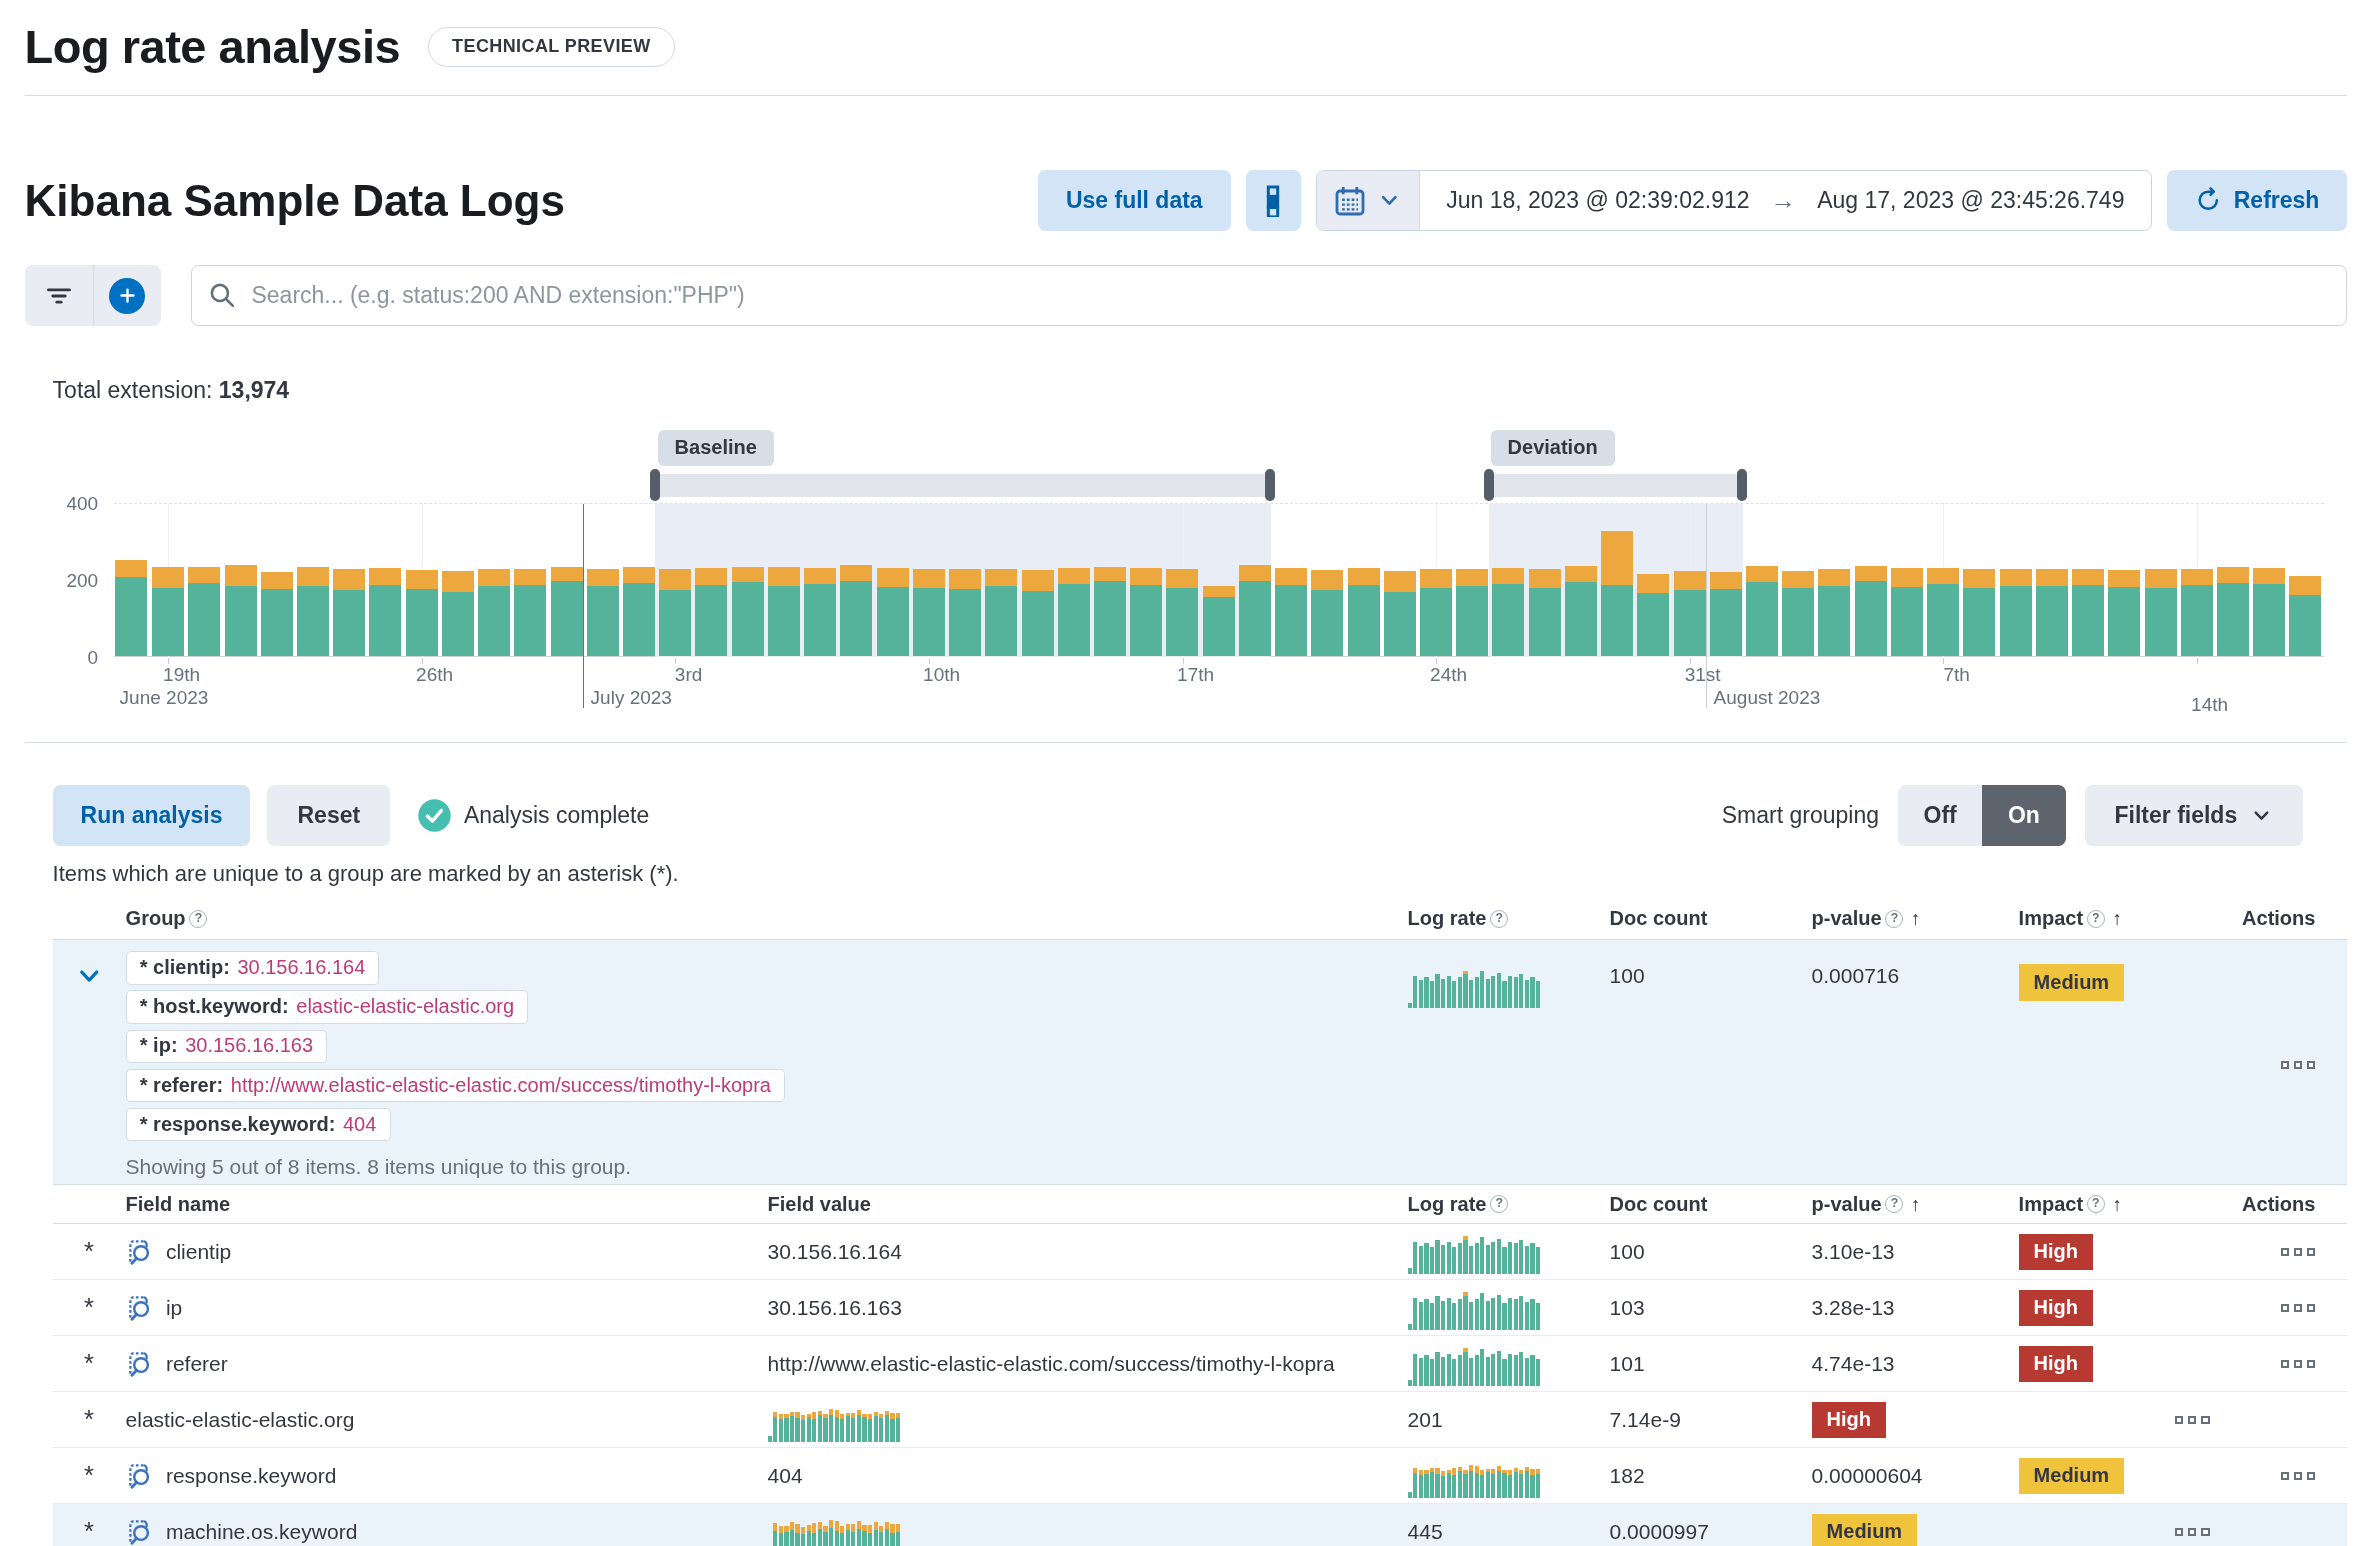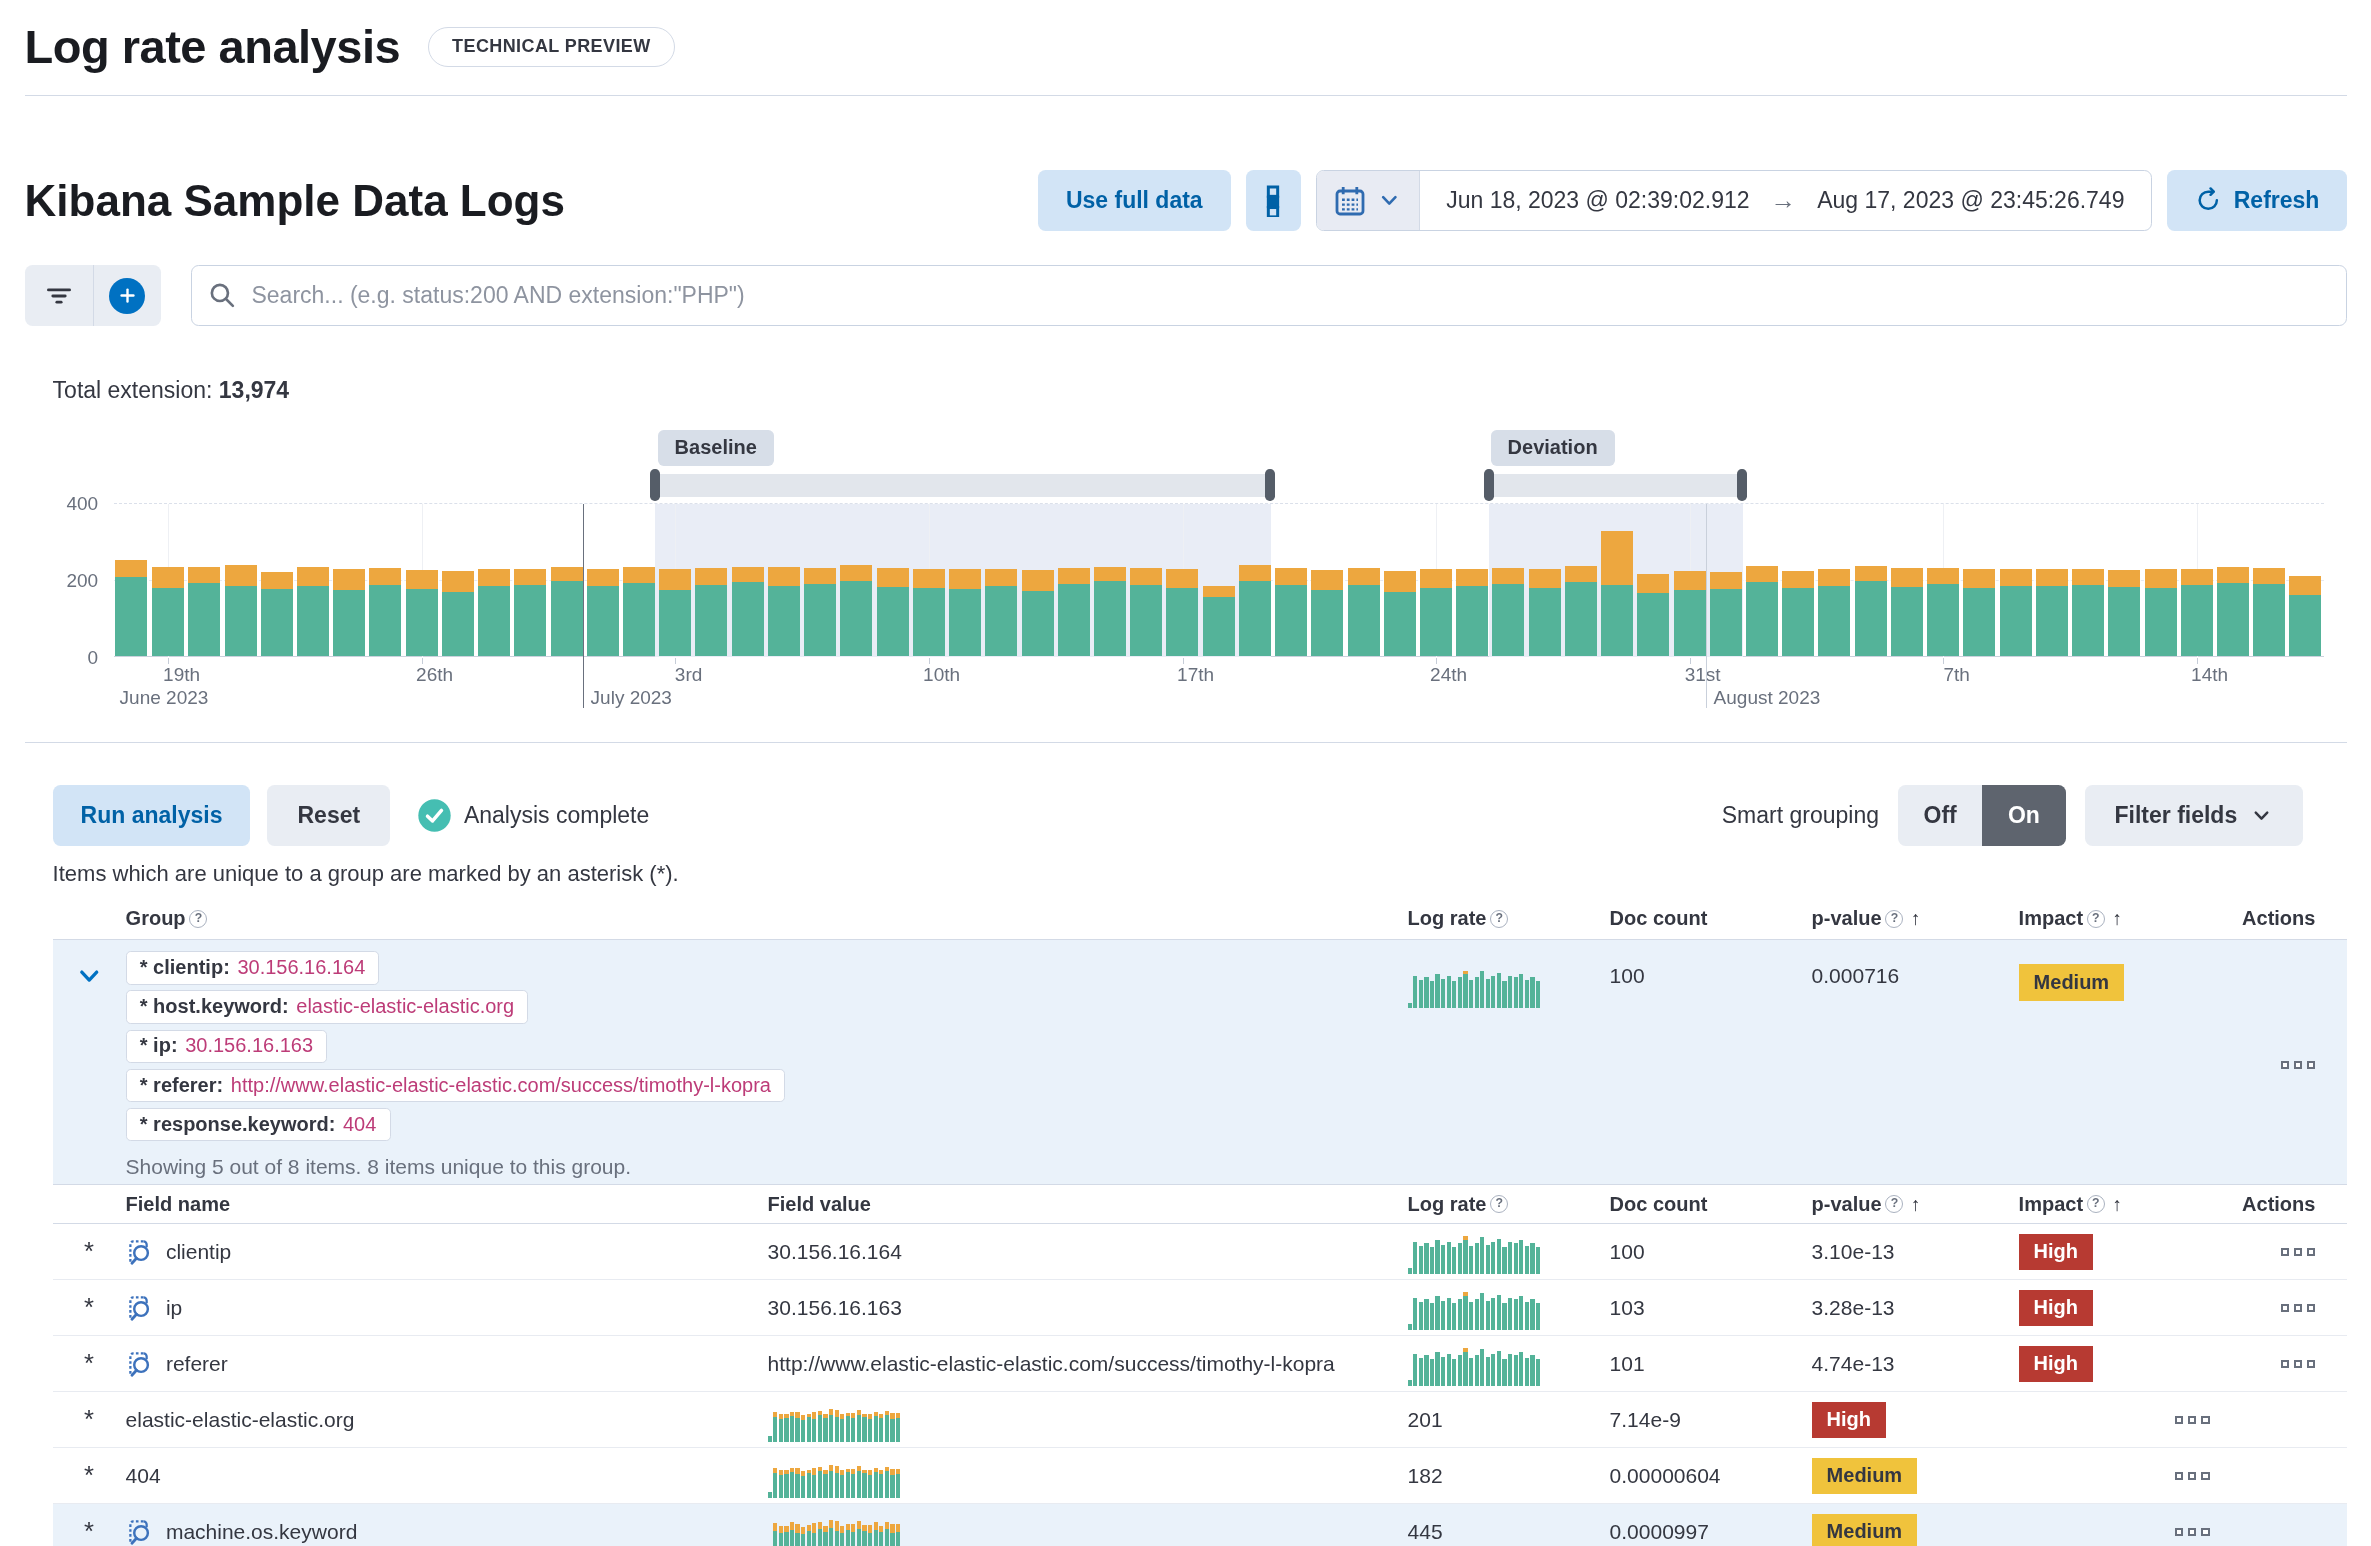--- a/index.html
+++ b/index.html
@@ -481,21 +481,21 @@
       <div class="tick-label" style="left: 917px;">10th</div>
       <div class="tickmark" style="left: 1158px;"></div>
       <div class="tick-label" style="left: 1171px;">17th</div>
       <div class="tickmark" style="left: 1411px;"></div>
       <div class="tick-label" style="left: 1424px;">24th</div>
       <div class="tickmark" style="left: 1665px;"></div>
       <div class="tick-label" style="left: 1678px;">31st</div>
       <div class="tickmark" style="left: 1918px;"></div>
       <div class="tick-label" style="left: 1932px;">7th</div>
       <div class="tickmark" style="left: 2172px;"></div>
-      <div class="tick-label" style="left: 2185px;">14th</div>
+      <div class="tick-label" style="left: 2185px; margin-top: 30px;">14th</div>
       <div class="month-label" style="left: 95px;">June 2023</div>
       <div class="month-line" style="left: 558px; background: rgb(105, 112, 125);"></div>
       <div class="month-label" style="left: 566px;">July 2023</div>
       <div class="month-line" style="left: 1681px; background: rgb(201, 208, 219);"></div>
       <div class="month-label" style="left: 1689px;">August 2023</div>
       <div class="ylab" style="top: 217px;">0</div>
       <div class="ylab" style="top: 140px;">200</div>
       <div class="ylab" style="top: 63px;">400</div>
     </div>
 
@@ -1170,20 +1170,29 @@
           <div class="td-actions">
             <span class="boxes">
               <i></i>
               <i></i>
               <i></i>
             </span>
           </div>
         </div>
         <div class="trow frow">
           <div class="star">*</div>
+          <div class="fname">
+            <svg width="28" height="28" viewBox="0 0 16 16">
+              <path d="M2.5 13.5 V3.5 a1.6 1.6 0 0 1 1.6-1.6 h6" fill="none" stroke="#3d72bc" stroke-width="1.3" stroke-dasharray="1.5 1.3"></path>
+              <path d="M10 1.9 a1.8 1.8 0 0 1 1.8 1.8 v1.6" fill="none" stroke="#3d72bc" stroke-width="1.3"></path>
+              <circle cx="8.6" cy="8.6" r="3.9" fill="none" stroke="#3d72bc" stroke-width="1.4"></circle>
+              <line x1="6" y1="11.6" x2="3.4" y2="14.4" stroke="#3d72bc" stroke-width="1.6" stroke-linecap="round"></line>
+            </svg>
+            <span>response.keyword</span>
+          </div>
           <div>404</div>
           <div>
             <div class="spark">
               <div class="sbar">
                 <div class="so" style="height: 0px;"></div>
                 <div class="sg" style="height: 5.7px;"></div>
               </div>
               <div class="sbar">
                 <div class="so" style="height: 5.7px;"></div>
                 <div class="sg" style="height: 24.6px;"></div>

